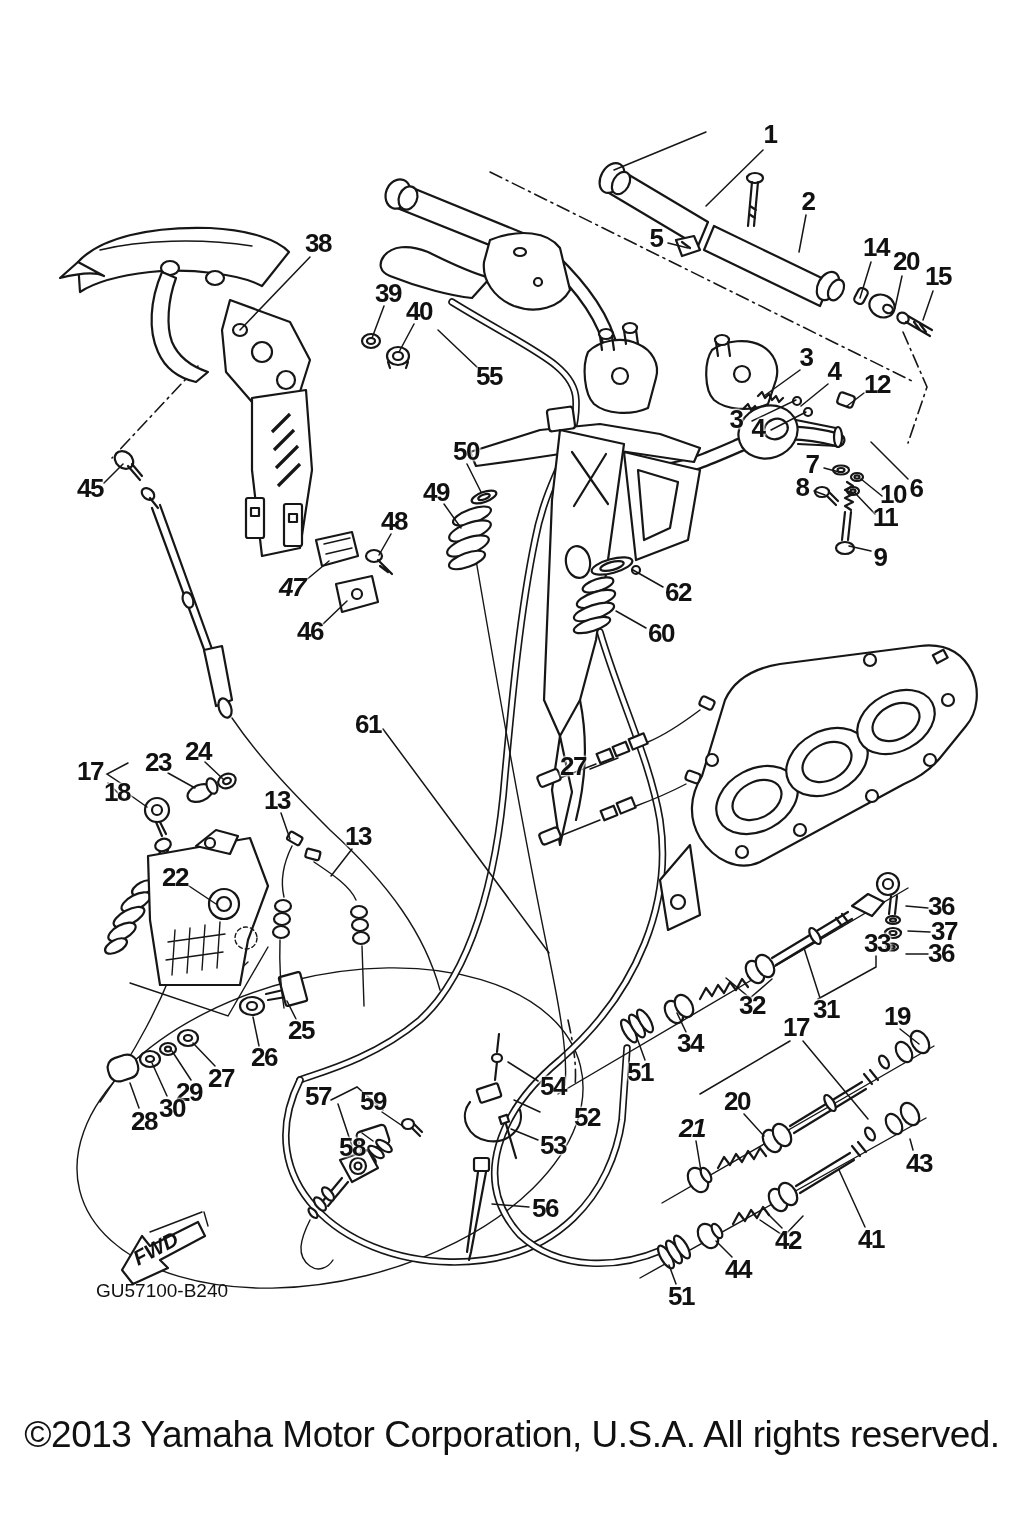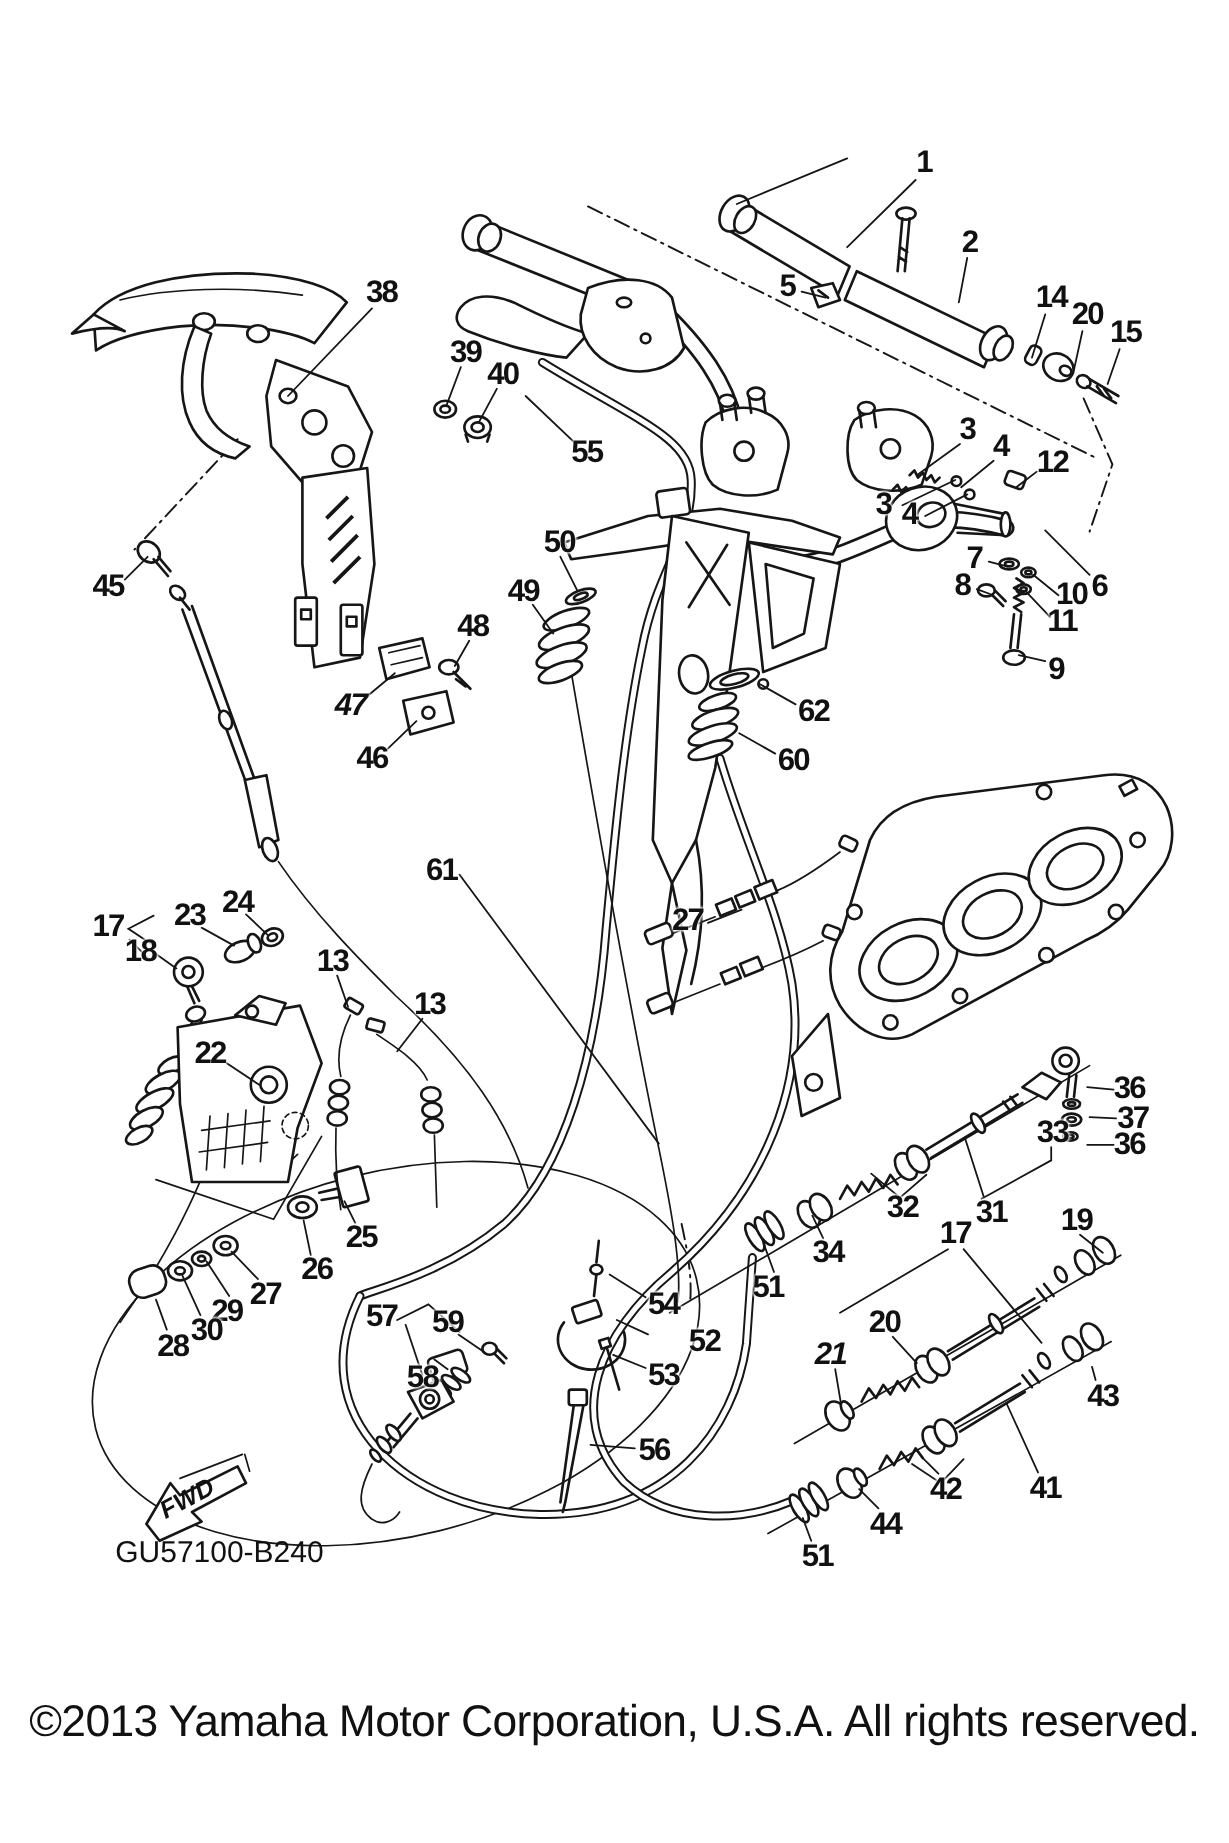--- a/index.html
+++ b/index.html
@@ -15,21 +15,21 @@
   .cable-o{fill:none;stroke:#161616;stroke-width:7.5;stroke-linecap:round;}
   .cable-i{fill:none;stroke:#ffffff;stroke-width:4.2;stroke-linecap:round;}
   .bar-o{fill:none;stroke:#161616;stroke-width:15;stroke-linecap:round;}
   .bar-i{fill:none;stroke:#ffffff;stroke-width:10.5;stroke-linecap:round;}
   .hatch{stroke:#161616;stroke-width:3.2;}
   .fwdtxt{font:italic bold 21px "Liberation Sans",sans-serif;fill:#111;}
   
   .callout{position:absolute;transform:translate(-50%,-50%);
            font:bold 26px/1 "Liberation Sans",sans-serif;letter-spacing:-1.5px;color:#111;
            text-shadow:0 0 3px #fff,0 0 3px #fff,0 0 3px #fff;white-space:nowrap;}
-  #code-label{position:absolute;left:96px;top:1280px;font-size:25px;letter-spacing:0;}
+  #code-label{position:absolute;left:96px;top:1280px;font-size:19px;letter-spacing:0;}
   #copyright{position:absolute;left:0;top:1414px;width:1024px;text-align:center;
              font-size:37px;letter-spacing:-0.5px;}
 </style>
 </head>
 <body>
 
 <div id="page">
 
 <svg id="art" width="1024" height="1536" viewBox="0 0 1024 1536">
 

